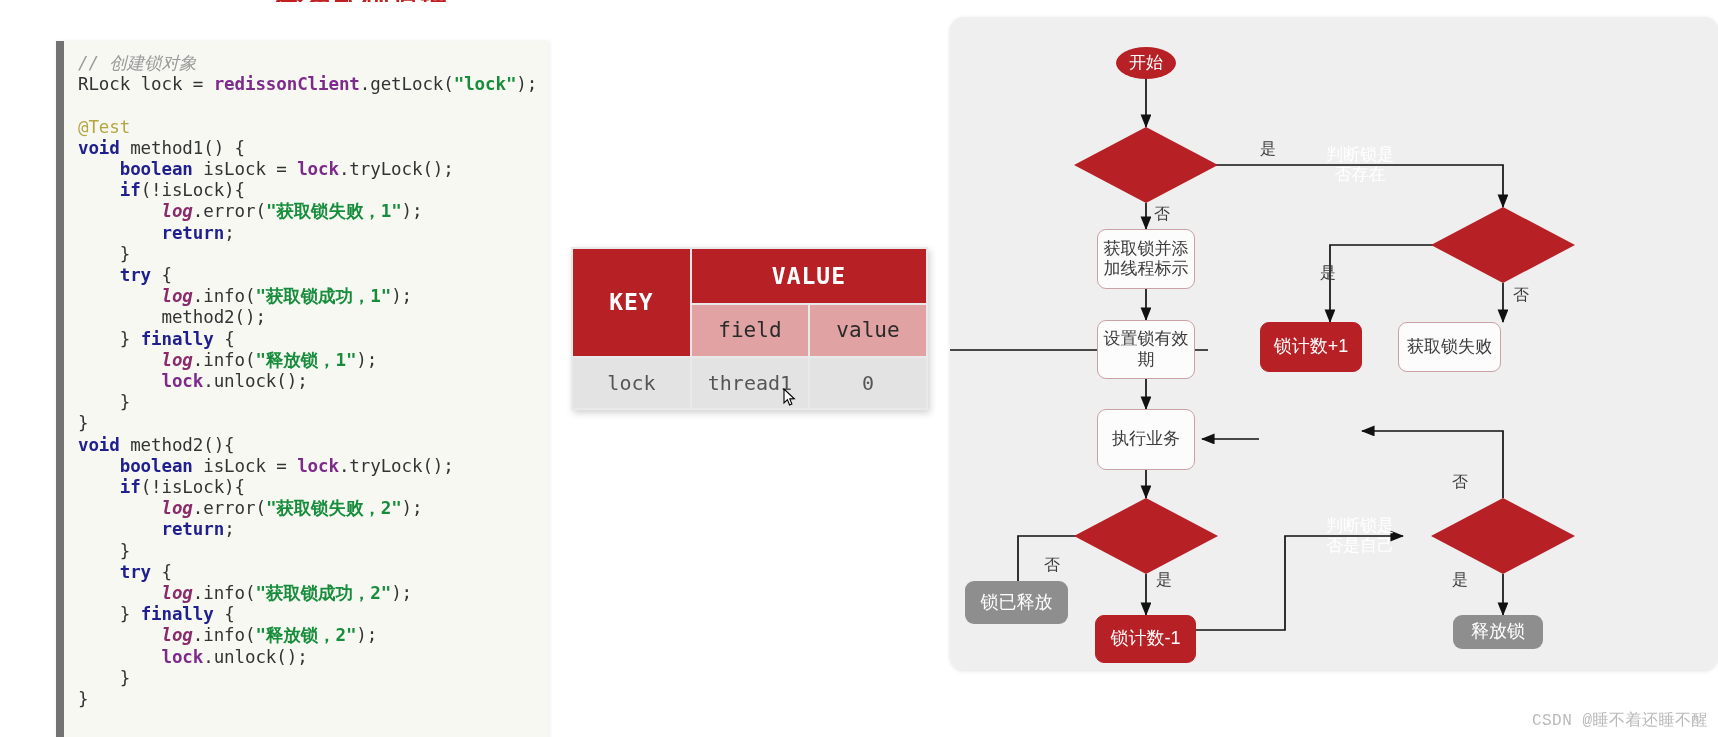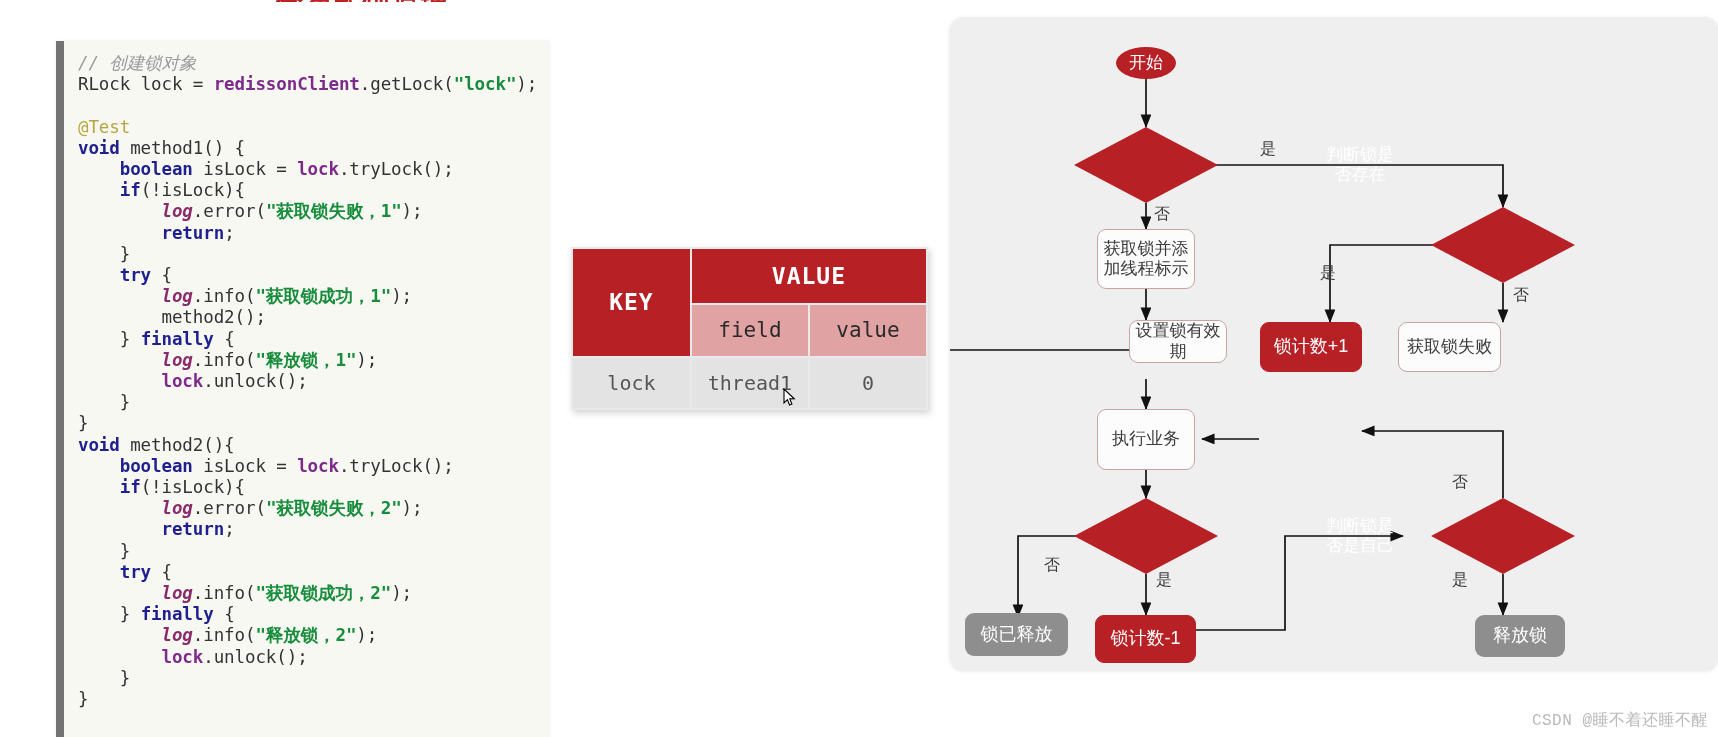--- a/index.html
+++ b/index.html
@@ -309,21 +309,21 @@
   </div>
 
   <div class="n-diamond-label" style="top:128px;">
     <span style="display:inline-block; width:144px; margin-left:52px;">判断锁是<br>否存在</span>
   </div>
 
   <div class="node n-rect-light" style="left:147px; top:212px; width:98px; height:60px;">
     <span>获取锁并添<br>加线程标示</span>
   </div>
 
-  <div class="node n-rect-light" style="left:147px; top:303px; width:98px; height:43px;margin-left:32px;">
+  <div class="node n-rect-light" style="left:147px; top:303px; width:98px; height:59px;">
     <span>设置锁有效<br>期</span>
   </div>
 
   <div class="node n-rect-light" style="left:147px; top:392px; width:98px; height:61px;">
     <span>执行业务</span>
   </div>
 
   <div class="n-diamond-label" style="top:208px;">
     <span style="display:inline-block; width:156px; margin-left:766px;">判断锁标示<br>是否是自己</span>
   </div>
@@ -338,29 +338,29 @@
 
 
   <div class="n-diamond-label" style="top:499px;">
     <span style="display:inline-block; width:144px; margin-left:52px;">判断锁是<br>否是自己</span>
   </div>
 
   <div class="n-diamond-label" style="top:499px;">
     
   </div>
 
-  <div class="node n-rect-gray" style="left:15px; top:564px; width:103px; height:43px;margin-top:32px;">
+  <div class="node n-rect-gray" style="left:15px; top:564px; width:103px; height:43px;">
     <span>锁已释放</span>
   </div>
 
   <div class="node n-rect-red" style="left:145px; top:598px; width:101px; height:48px;">
     <span>锁计数-1</span>
   </div>
 
-  <div class="node n-rect-gray" style="left:503px; top:598px; width:90px; height:42px;margin-left:22px;">
+  <div class="node n-rect-gray" style="left:503px; top:598px; width:90px; height:34px;">
     <span>释放锁</span>
   </div>
 
   <div class="edge-label" style="left:310px; top:122px;">是</div>
   <div class="edge-label" style="left:204px; top:187px;">否</div>
   <div class="edge-label" style="left:370px; top:246px;">是</div>
   <div class="edge-label" style="left:563px; top:268px;">否</div>
   <div class="edge-label" style="left:94px; top:538px;">否</div>
   <div class="edge-label" style="left:206px; top:553px;">是</div>
   <div class="edge-label" style="left:502px; top:455px;">否</div>

